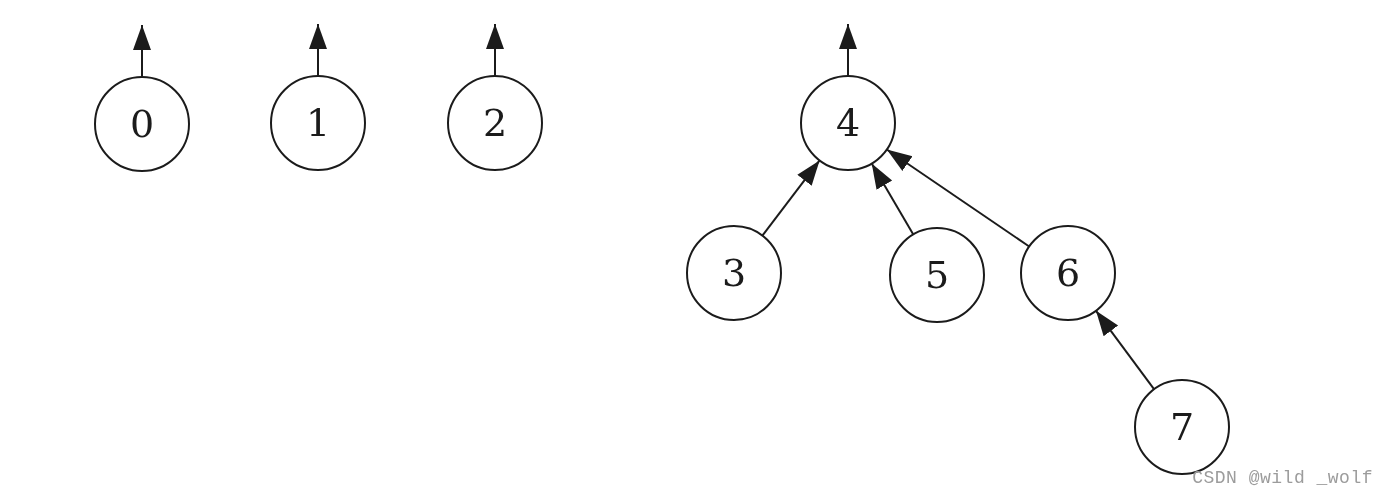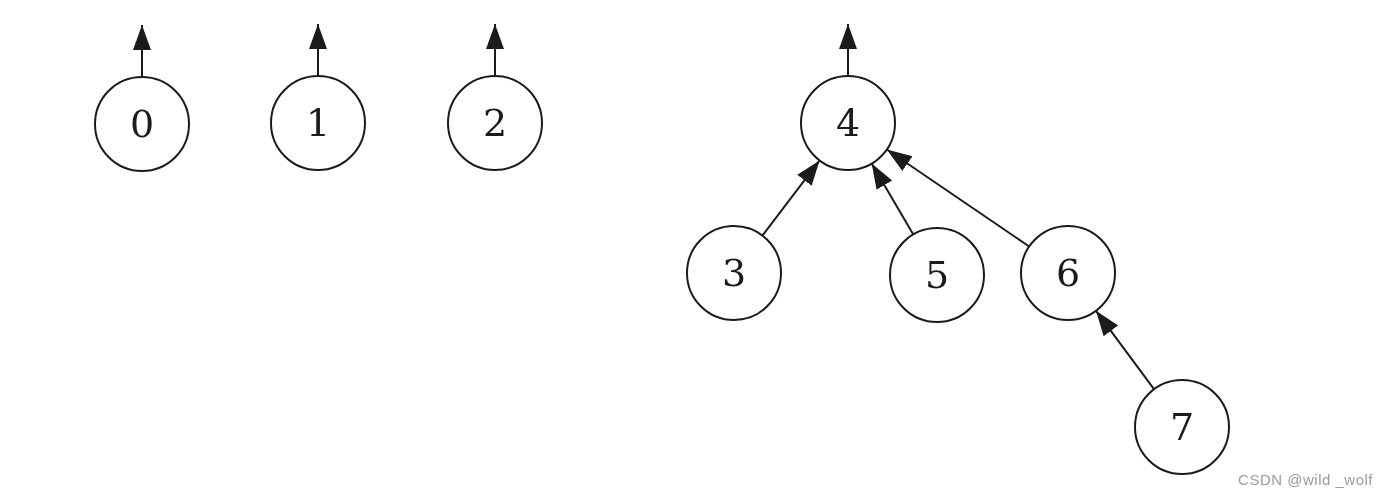--- a/index.html
+++ b/index.html
@@ -22,23 +22,24 @@
     display: block;
   }
   svg.diagram text.node-label {
     font-family: "DejaVu Serif", "Liberation Serif", serif;
     font-size: 38px;
   }
   .watermark {
     position: absolute;
     right: 12px;
     bottom: 6px;
-    font-size: 15px;
+    font-size: 18px;
     letter-spacing: 0.5px;
     user-select: none;
+    font-family: Liberation Mono, monospace;
   }
 </style>
 </head>
 <body>
 
 <div class="stage" style="background: rgb(255, 255, 255);">
   <svg class="diagram" xmlns="http://www.w3.org/2000/svg" width="1385" height="494" viewBox="0 0 1385 494">
       <defs>
         <marker id="arrowhead" markerUnits="userSpaceOnUse" markerWidth="26" markerHeight="20" refX="25" refY="10" orient="auto">
           <path d="M0,1 L25,10 L0,19 Z" fill="#1b1b1b"></path>

